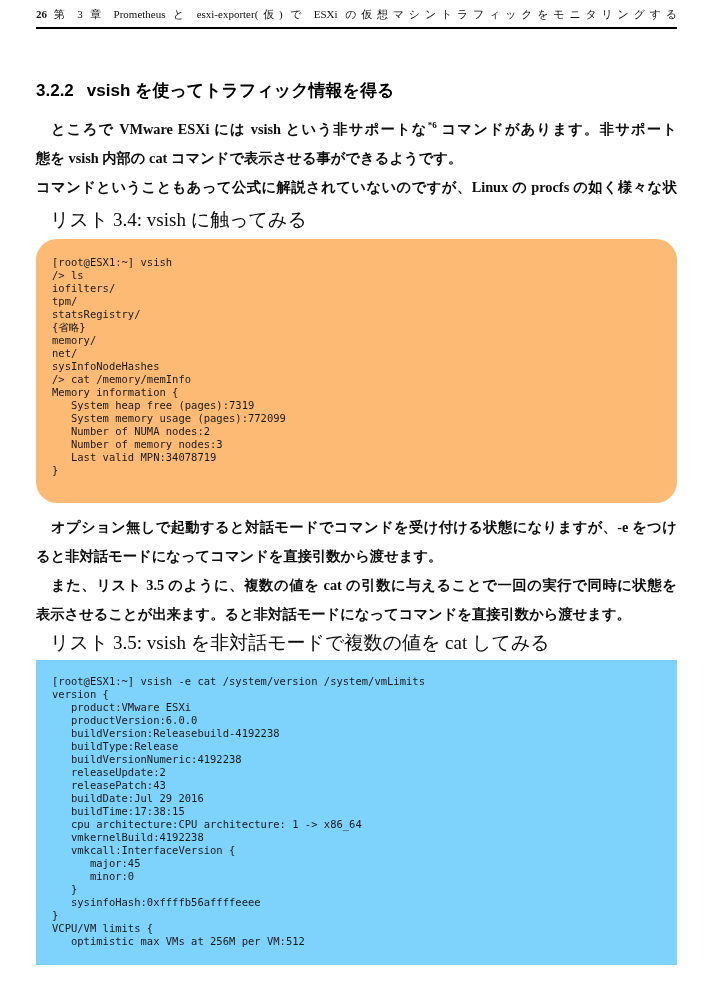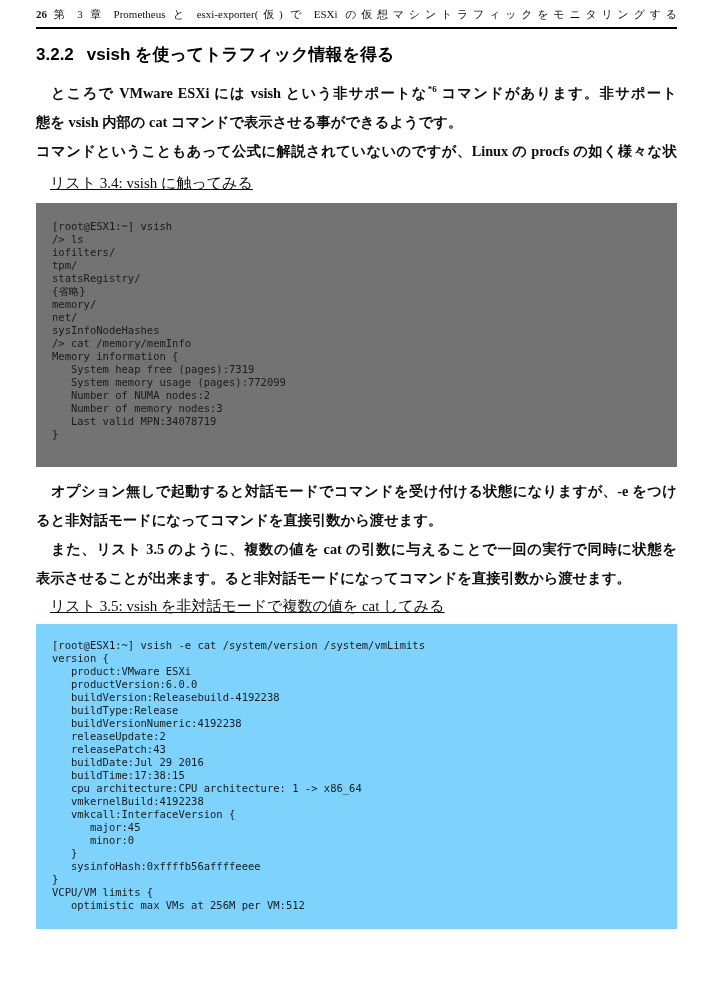--- a/index.html
+++ b/index.html
@@ -21,21 +21,21 @@
     font-size: 11px;
     line-height: 19px;
     border-bottom: 2px solid #000000;
     padding-bottom: 3px;
     text-align: justify;
     text-align-last: justify;
     white-space: nowrap;
   }
   .page-number { font-weight: bold; margin-right: 2px; }
   
-  .content { margin: 0 36px; padding-top: 44px; }
+  .content { margin: 0 36px; padding-top: 80px; }
   .section-heading {
     font-family: "Liberation Sans", "DejaVu Sans", sans-serif;
     font-weight: bold;
     font-size: 17px;
     line-height: 22px;
     margin: 0 0 13px 0;
     color: #000000;
   }
   .section-heading .sec-num { margin-right: 13px; }
   .body-para { font-size: 14.3px; line-height: 29px; color: #0d0d0d; font-weight: bold; }
@@ -45,25 +45,24 @@
   }
   .body-line.last { text-align-last: auto; }
   .body-line.indent { text-indent: 15px; }
   .para-group-2 { margin-top: 10px; }
   sup.footnote {
     font-size: 9px;
     line-height: 0;
     vertical-align: super;
   }
   .listing-caption {
-    font-size: 15px;
+    font-size: 19px;
     line-height: 17px;
     margin: 9px 0 0 14px;
     color: #0d0d0d;
-    text-decoration: underline;
   }
   .listing-caption.second { margin-top: 5px; }
   .code-block {
     font-family: "DejaVu Sans Mono", "Liberation Mono", monospace;
     font-size: 10.5px;
     line-height: 13px;
     white-space: pre;
     margin: 11px 0 0 0;
     padding: 17px 16px 26px 16px;
     color: #1a1a1a;
@@ -86,21 +85,21 @@
     </h2>
 
     <div class="body-para">
       <div class="body-line indent"><span>ところで VMware ESXi には vsish という非サポートな</span><sup class="footnote">*6</sup><span> コマンドがあります。非サポート</span></div>
       <div class="body-line last">態を vsish 内部の cat コマンドで表示させる事ができるようです。</div>
       <div class="body-line">コマンドということもあって公式に解説されていないのですが、Linux の procfs の如く様々な状</div>
     </div>
 
     <div class="listing-caption">リスト 3.4: vsish に触ってみる</div>
 
-    <pre class="code-block" style="background: #737373;">[root@ESX1:~] vsish
+    <pre class="code-block" style="background: #fdba74; border-radius: 21px;">[root@ESX1:~] vsish
 /&gt; ls
 iofilters/
 tpm/
 statsRegistry/
 {省略}
 memory/
 net/
 sysInfoNodeHashes
 /&gt; cat /memory/memInfo
 Memory information {

